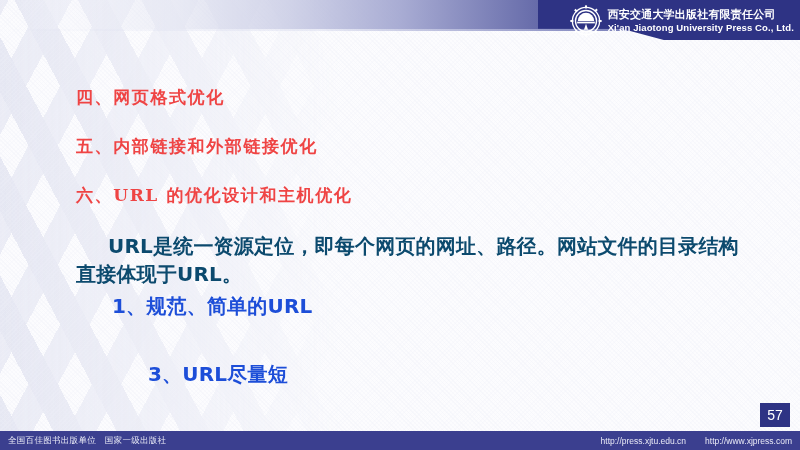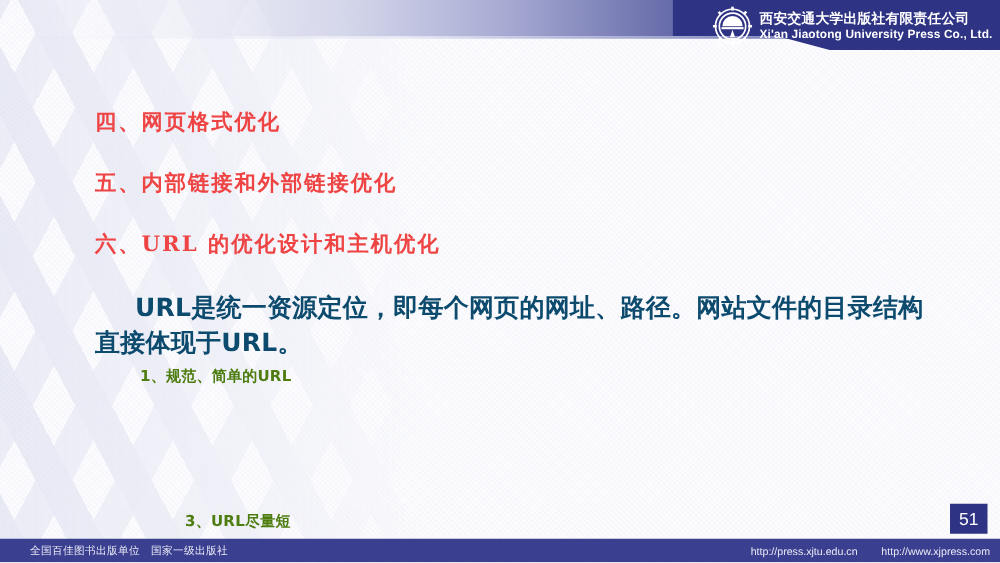--- a/index.html
+++ b/index.html
@@ -183,30 +183,30 @@
     font-weight: bold;
     color: #0c4a6e;
     line-height: 28px;
     text-indent: 32px;
     letter-spacing: 0.2px;
   }
 
   .sub-item {
     position: absolute;
     font-family: "DejaVu Sans", "Liberation Sans", sans-serif;
-    font-size: 12px;
-    font-weight: bold;
-    color: #4d7c0f;
+    font-size: 20px;
+    font-weight: bold;
+    color: #1d4ed8;
     white-space: nowrap;
     letter-spacing: 0.2px;
   }
 
   .s-1 { left: 112px; top: 233px; }
   .s-2 { left: 148px; top: 267px; }
-  .s-3 { left: 148px; top: 301px; margin-top: 48px; }
+  .s-3 { left: 148px; top: 301px; }
 
   
   .page-badge {
     position: absolute;
     right: 10px;
     top: 403px;
     width: 30px;
     height: 24px;
     background: #2e3384;
     color: #ffffff;
@@ -226,21 +226,21 @@
     background: #3b3f8f;
     display: flex;
     align-items: center;
     justify-content: space-between;
   }
 
   .footer-left {
     font-family: Liberation Serif, serif;
     font-size: 8.5px;
     color: #e9eaf6;
-    padding-left: 24px;
+    padding-left: 8px;
     white-space: nowrap;
     letter-spacing: 0.3px;
   }
 
   .footer-right {
     font-family: "Liberation Sans", sans-serif;
     font-size: 8.5px;
     color: #e9eaf6;
     padding-right: 8px;
     white-space: nowrap;
@@ -294,21 +294,21 @@
     <div class="heading-line h-2">五、内部链接和外部链接优化</div>
     <div class="heading-line h-3">六、URL 的优化设计和主机优化</div>
 
     <div class="para">URL是统一资源定位，即每个网页的网址、路径。网站文件的目录结构直接体现于URL。</div>
 
     <div class="sub-item s-1">1、规范、简单的URL</div>
     <div class="sub-item s-3">3、URL尽量短</div>
 
   </div>
 
-  <div class="page-badge">51</div>
+  <div class="page-badge">57</div>
 
   <div class="footer-bar">
     <span class="footer-left">全国百佳图书出版单位　国家一级出版社</span>
     <span class="footer-right">
       <span>http://press.xjtu.edu.cn</span>
       <span>http://www.xjpress.com</span>
     </span>
   </div>
 
 </div>

